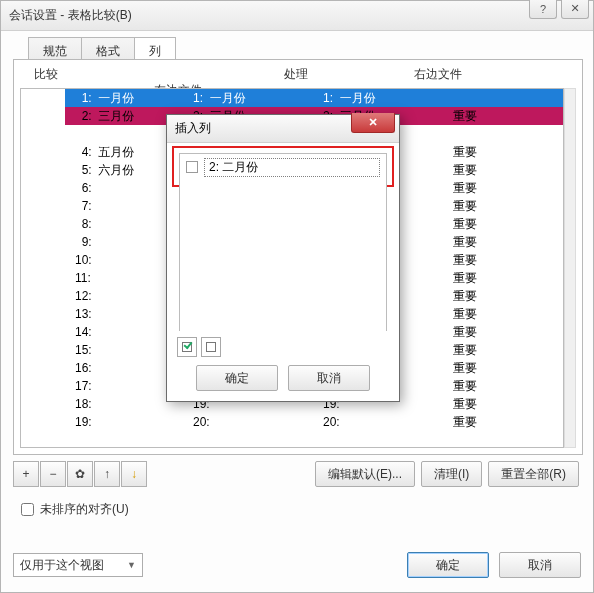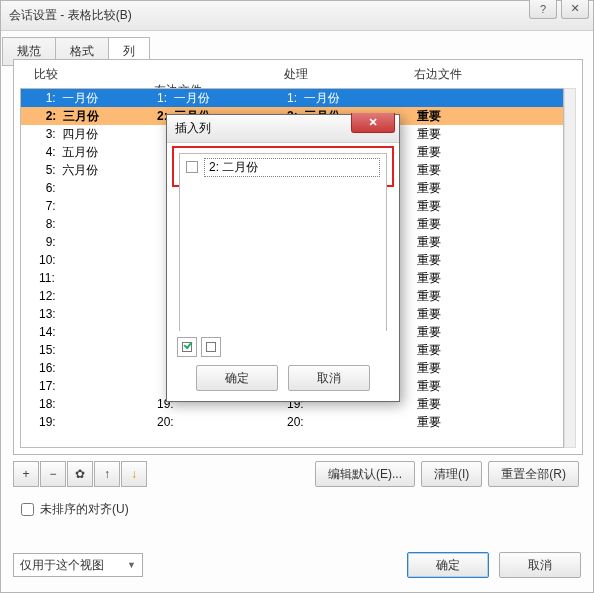--- a/index.html
+++ b/index.html
@@ -2,33 +2,33 @@
 <html><head>
 <meta charset="utf-8">
 <style>
 *{box-sizing:border-box;margin:0;padding:0;font-family:"Microsoft YaHei","SimSun",sans-serif;font-size:12px;}
 body{background:#f0f0f0;width:594px;height:593px;overflow:hidden;position:relative;}
 .window{position:absolute;left:0;top:0;width:594px;height:593px;background:#fdfdfd;border:1px solid #b5b5b5;}
 .titlebar{height:30px;background:linear-gradient(#f8f8f8,#e8e8e8);display:flex;align-items:center;padding:0 8px;border-bottom:1px solid #d0d0d0;position:relative;}
 .titlebar .title{color:#333;}
 .titlebar .winbtns{position:absolute;right:4px;top:-2px;display:flex;gap:4px;}
 .winbtn{width:28px;height:20px;border:1px solid #b0b0b0;border-top:none;border-radius:0 0 3px 3px;background:linear-gradient(#f7f7f7,#e5e5e5);display:flex;align-items:center;justify-content:center;color:#555;font-size:11px;cursor:default;}
-.tabs{display:flex;margin:6px 0 0 1px;}
+.tabs{display:flex;margin:6px 0 0 27px;}
 .tab{padding:5px 14px;border:1px solid #b8b8b8;background:linear-gradient(#f5f5f5,#eaeaea);margin-right:-1px;cursor:default;color:#333;border-bottom:1px solid #b8b8b8;}
 .tab.active{background:#fff;border-bottom:1px solid #fff;}
 .panel{position:absolute;left:12px;top:58px;right:10px;height:396px;border:1px solid #b8b8b8;background:#fff;}
 .colhdr{display:flex;padding:6px 0 4px 20px;color:#333;}
 .colhdr>div:nth-child(1){width:120px;}
 .colhdr>div:nth-child(2){width:130px;margin-top:16px;}
 .colhdr>div:nth-child(3){width:130px;}
 .colhdr>div:nth-child(4){flex:1;}
 .listarea{position:absolute;left:6px;top:28px;right:18px;bottom:6px;border:1px solid #bcbcbc;background:#fff;overflow:hidden;}
-.row{display:flex;height:18px;align-items:center;padding-left:18px;}
+.row{display:flex;height:18px;align-items:center;padding-left:10px;margin-left:44px;}
 .row.sel{background:#1f7fd9;color:#fff;}
-.row.sel2{background:#fdba74;font-weight:bold;}
+.row.sel2{background:#be185d;}
 .row .c1{width:118px;}
 .row .c2{width:130px;}
 .row .c3{width:130px;}
 .row .c4{flex:1;}
 .key{position:absolute;left:9px;top:29px;width:10px;height:17px;display:flex;align-items:center;justify-content:center;color:#d59b00;font-size:10px;}
 .scroll{position:absolute;right:6px;top:28px;width:12px;bottom:6px;background:#f0f0f0;border:1px solid #dcdcdc;}
 .toolbar{position:absolute;left:12px;top:460px;display:flex;gap:1px;}
 .tbtn{width:26px;height:26px;border:1px solid #b0b0b0;background:linear-gradient(#fefefe,#e7e7e7);display:flex;align-items:center;justify-content:center;color:#444;cursor:default;}
 .rbuttons{position:absolute;right:14px;top:460px;display:flex;gap:6px;}
 .btn{height:26px;padding:0 12px;border:1px solid #adadad;background:linear-gradient(#fdfdfd,#e6e6e6);display:flex;align-items:center;cursor:default;color:#333;border-radius:2px;}
@@ -89,21 +89,20 @@
           <div class="c3" style="white-space: pre;">1:  一月份</div>
           <div class="c4"></div>
         </div>
         <div class="row sel2">
           <div class="c1" style="white-space: pre;">  2:  三月份</div>
           <div class="c2" style="white-space: pre;">2:  三月份</div>
           <div class="c3" style="white-space: pre;">2:  三月份</div>
           <div class="c4">重要</div>
         </div>
         <div class="row">
-          <div class="c1" style="white-space: pre;">  3:  四月份</div>
           <div class="c2" style="white-space: pre;">  </div>
           <div class="c3" style="white-space: pre;">  </div>
           <div class="c4">重要</div>
         </div>
         <div class="row">
           <div class="c1" style="white-space: pre;">  4:  五月份</div>
           <div class="c2" style="white-space: pre;">  </div>
           <div class="c3" style="white-space: pre;">  </div>
           <div class="c4">重要</div>
         </div>

